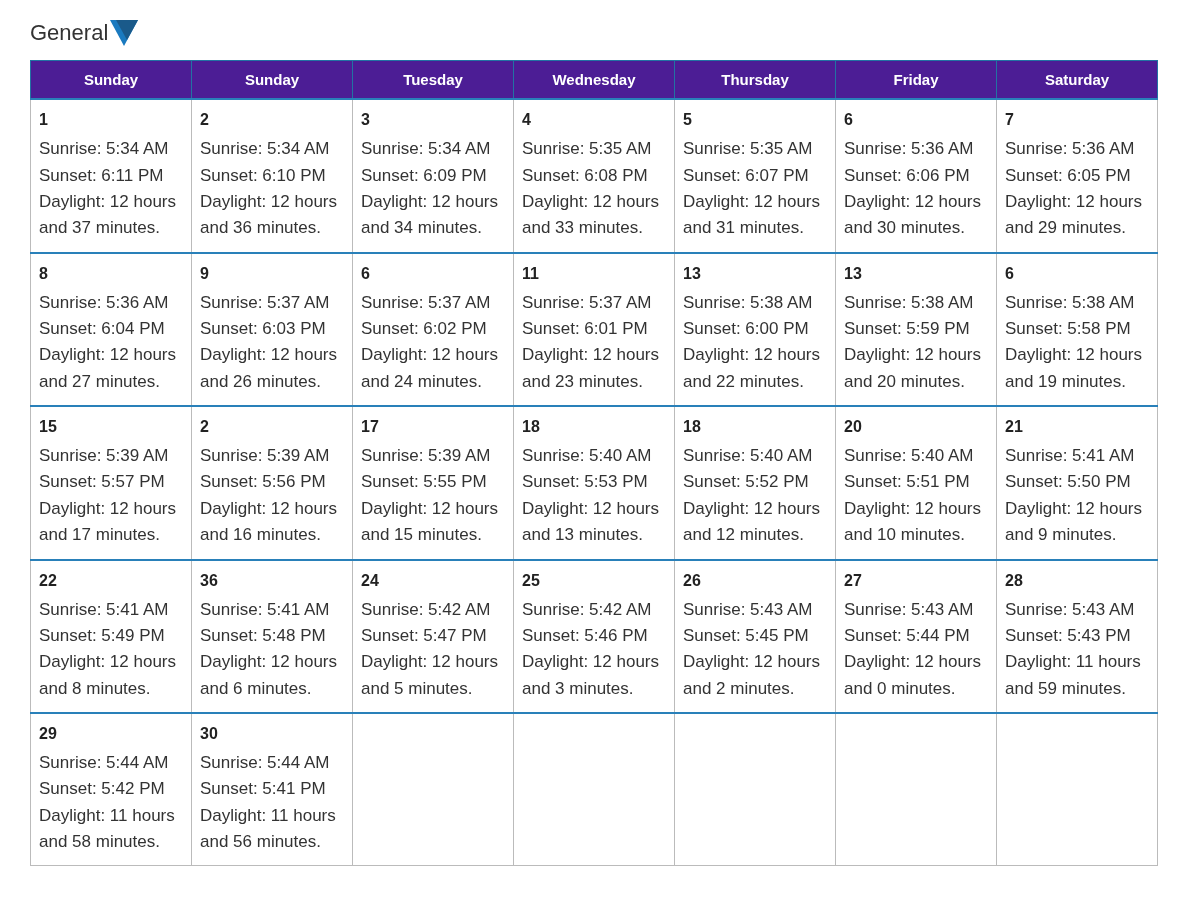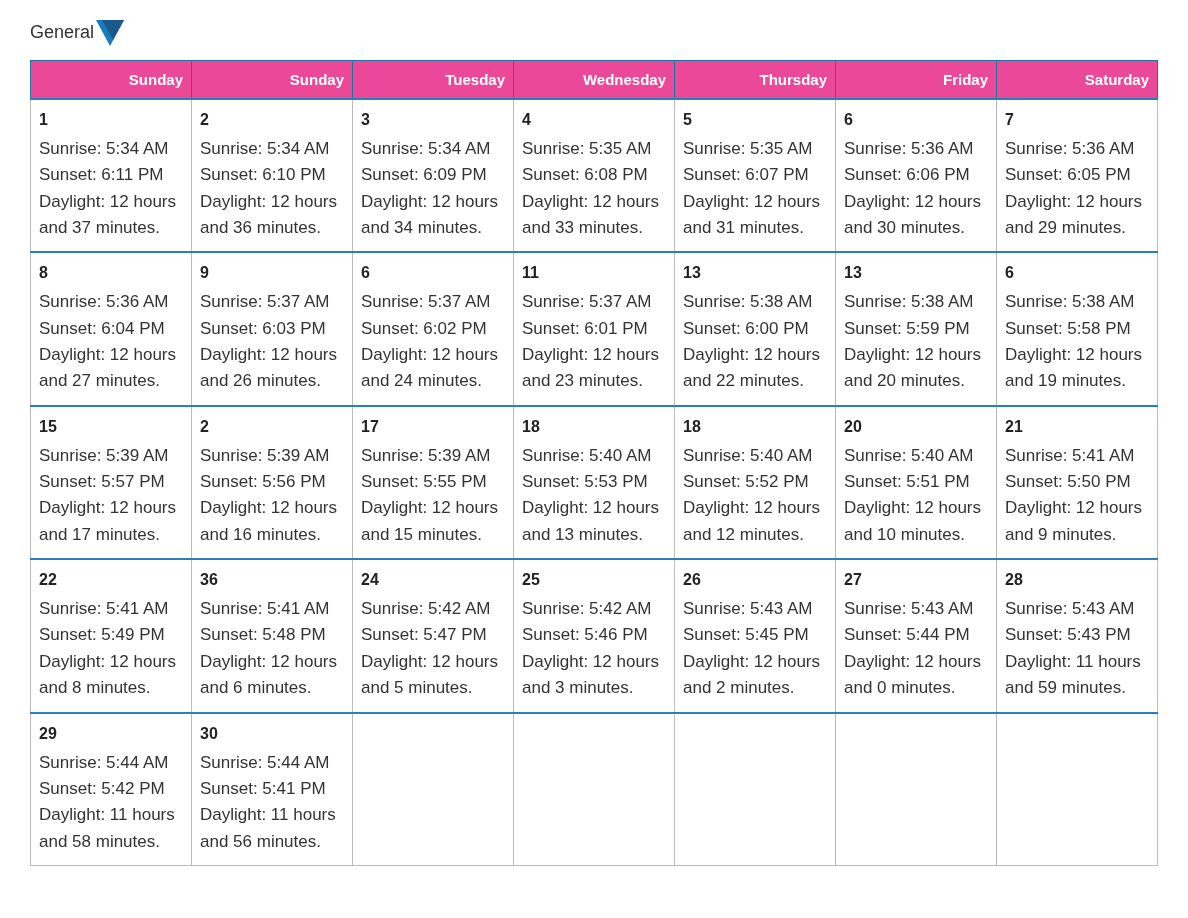--- a/index.html
+++ b/index.html
@@ -34,26 +34,26 @@
       font-size: 22px;
       color: #555;
       margin-top: 4px;
     }
     .calendar {
       width: 100%;
       border-collapse: collapse;
       border: 1.5px solid #aaa;
     }
     .calendar th {
-      background-color: #ec4899;
+      background-color: #4c1d95;
       color: #fff;
       font-size: 15px;
       font-weight: bold;
       padding: 10px 8px;
-      text-align: right;
+      text-align: center;
       border: 1px solid #2272a3;
     }
     .calendar td {
       border: 1px solid #bbb;
       vertical-align: top;
       padding: 8px 8px 10px 8px;
       width: 14.28%;
       min-height: 90px;
       font-size: 13px;
       color: #333;
@@ -80,21 +80,21 @@
     .calendar tbody tr:last-child {
       border-bottom: none;
     }
   </style>
 </head>
 <body>
 
 <div class="header">
   <div class="logo">
     <div>
-      <div style="font-size:18px; color:#333; font-weight:normal; line-height:1.2; display:flex; align-items:center;">
+      <div style="font-size:22px; color:#333; font-weight:normal; line-height:1.2; display:flex; align-items:center;">
         <span style="color:#333; font-weight:normal;">General</span>
         <svg width="28" height="26" viewBox="0 0 28 26" style="margin: 0 2px;">
           <polygon points="0,0 28,0 14,26" fill="#1a7abf"></polygon>
           <polygon points="6,0 28,0 17,20" fill="#1a5a8a"></polygon>
         </svg>
       </div>
       <div style="font-size:22px; color:#1a7abf; font-weight:bold; line-height:1.2; margin-top:-4px;">
         <span></span>
       </div>
     </div>

